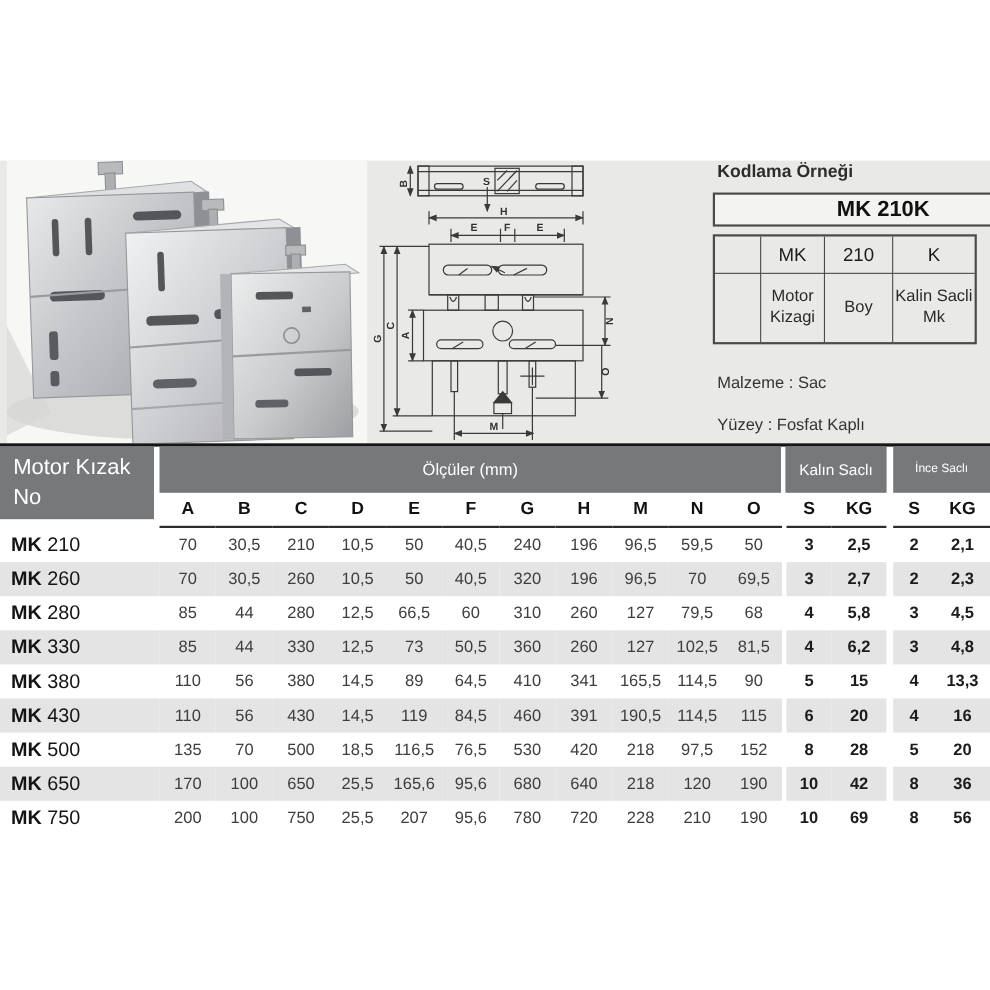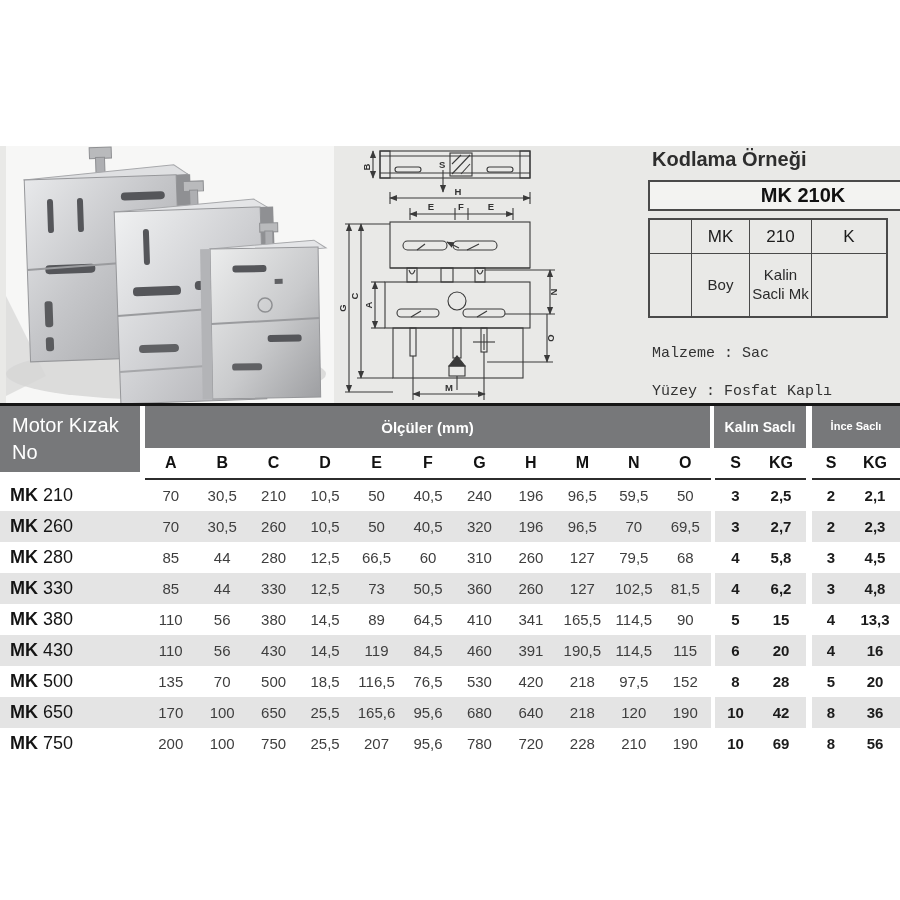--- a/index.html
+++ b/index.html
@@ -5,42 +5,42 @@
   html,body{margin:0;padding:0;background:#fff;}
   .page{position:relative;width:900px;height:900px;background:#ffffff;overflow:hidden;
         font-family:"Liberation Sans",sans-serif;color:#222;}
 
   
   .band{position:absolute;left:0;top:146px;width:900px;height:257px;background:#e9e9e7;}
   .photo-wrap{position:absolute;left:6px;top:0;width:328px;height:257px;}
   .drawing-wrap{position:absolute;left:335px;top:0;width:310px;height:257px;}
 
   .coding{position:absolute;left:648px;top:2px;width:248px;}
-  .coding-title{font-size:20px;font-weight:bold;color:#2d2d2d;margin:0 0 9px 4px;}
+  .coding-title{font-size:16px;font-weight:bold;color:#2d2d2d;margin:0 0 9px 4px;}
   .code-box{width:236px;height:27px;border:2px solid #4a4a4a;background:#f3f3f1;
             display:flex;align-items:center;justify-content:center;
             font-size:20px;font-weight:bold;color:#111;padding-left:35px;}
   .coding-table{margin-top:7px;width:236px;border:2px solid #4a4a4a;border-collapse:collapse;
                 display:grid;grid-template-columns:42px 58px 62px 74px;background:transparent;}
   .coding-table .cell{border-right:1.5px solid #4a4a4a;border-bottom:1.5px solid #4a4a4a;
                       display:flex;align-items:center;justify-content:center;text-align:center;}
   .coding-table .cell:nth-child(4n){border-right:none;}
   .coding-table .cell.last-row{border-bottom:none;}
   .coding-table .code-row{height:33px;font-size:17px;color:#1c1c1c;}
   .coding-table .desc-row{min-height:56px;font-size:15px;color:#2a2a2a;line-height:1.25;padding:3px 0;}
-  .note{font-size:15px;color:#333;margin-left:4px;font-family:Liberation Mono, monospace;}
+  .note{font-size:15px;color:#333;margin-left:4px;}
   .note.material{margin-top:27px;}
   .note.surface{margin-top:21px;}
 
   
   .spec{position:absolute;left:0;top:403px;width:900px;border-top:3px solid #161616;background:#fff;}
   .thead{position:relative;height:74px;}
   .model-head{position:absolute;left:0;top:0;width:140px;height:66px;background:#77787a;
               color:#fff;font-size:20px;line-height:1.35;padding:6px 0 0 12px;box-sizing:border-box;}
-  .ghead{position:absolute;top:0;height:42px;background:#77787a;color:#fff;font-weight:bold;
+  .ghead{position:absolute;top:0;height:42px;background:#77787a;color:#fff;font-weight:normal;
          display:flex;align-items:center;justify-content:center;text-align:center;}
   .ghead.olc{left:145px;width:565px;font-size:15px;}
   .ghead.kalin{left:714px;width:92px;font-size:14px;line-height:1.2;}
   .ghead.ince{left:812px;width:88px;font-size:11px;line-height:1.2;text-align:right;}
 
   .cols,.trow{display:flex;width:900px;box-sizing:border-box;}
   .cols{position:absolute;left:0;top:42px;height:32px;}
   .c-model{width:145px;flex:none;}
   .c-dim{flex:1 1 0;text-align:center;}
   .c-g1{width:4px;flex:none;background:#fff;}
@@ -243,20 +243,21 @@
 
     <div class="coding">
       <div class="coding-title">Kodlama  Örneği</div>
       <div class="code-box">MK 210K</div>
       <div class="coding-table">
         <div class="cell code-row"></div>
         <div class="cell code-row">MK</div>
         <div class="cell code-row">210</div>
         <div class="cell code-row">K</div>
         <div class="cell desc-row last-row"></div>
+        <div class="cell desc-row last-row">Motor Kizagi</div>
         <div class="cell desc-row last-row">Boy</div>
         <div class="cell desc-row last-row">Kalin Sacli Mk</div>
       </div>
       <div class="note material">Malzeme : Sac</div>
       <div class="note surface">Yüzey : Fosfat Kaplı</div>
     </div>
   </div>
 
   <div class="spec">
     <div class="thead">

